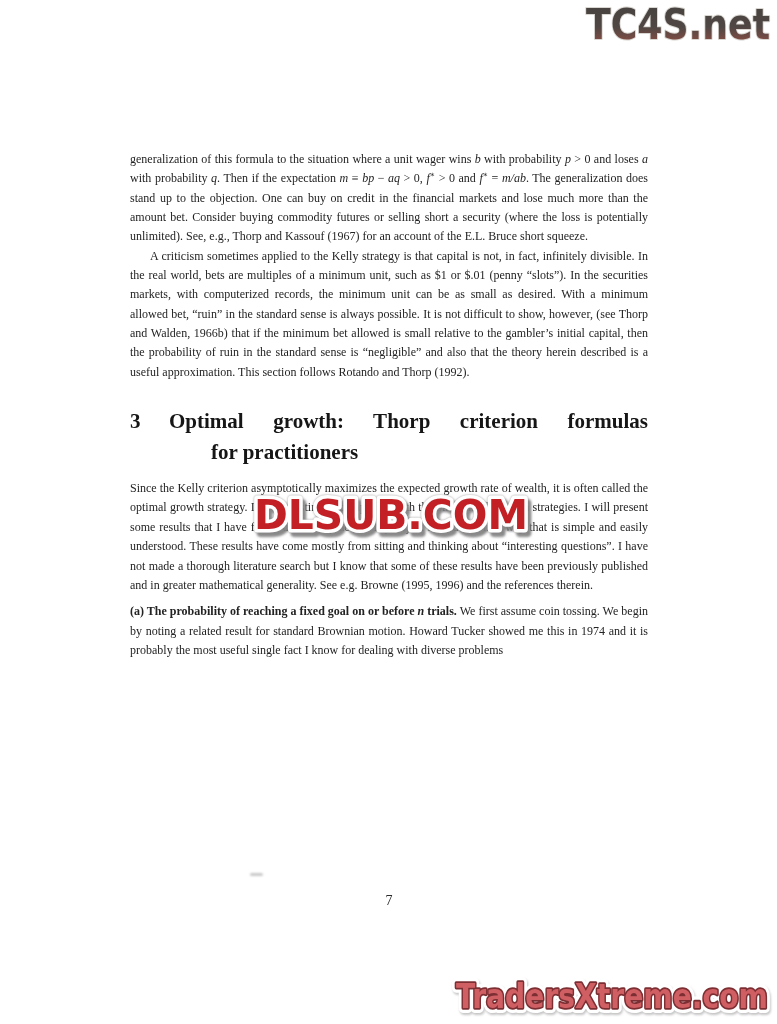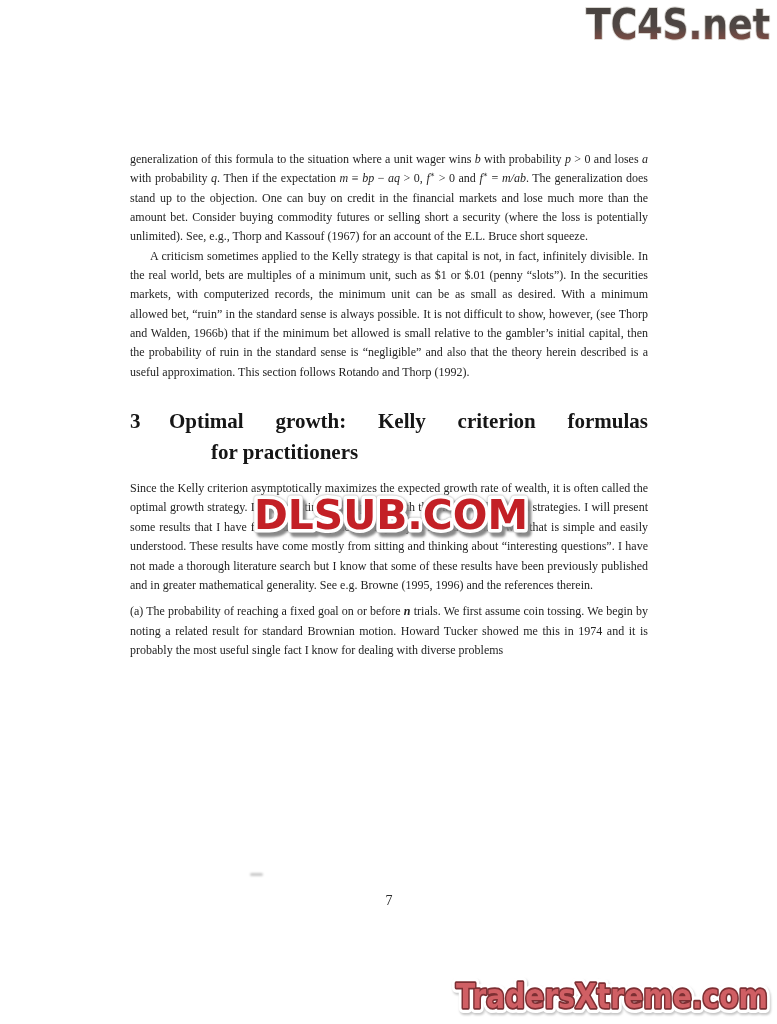--- a/index.html
+++ b/index.html
@@ -20,21 +20,21 @@
   }
   .content p {
     margin: 0;
     font-size: 12px;
     line-height: 19.35px;
     text-align: justify;
   }
   .indent { text-indent: 20px; }
   .seg-r  { font-style: normal; }
   .seg-i  { font-style: italic; }
-  .seg-b  { font-weight: normal; }
+  .seg-b  { font-weight: bold; }
   .seg-bi { font-weight: bold; font-style: italic; }
   .seg-sup { vertical-align: super; font-size: 0.65em; line-height: 0; }
   .heading {
     display: flex;
     margin: 24px 0 11px 0;
     font-size: 21px;
     line-height: 31px;
     font-weight: bold;
     color: #161616;
     text-align: left;
@@ -98,21 +98,21 @@
     <text x="96" y="37" text-anchor="middle" font-size="42" textLength="184" lengthAdjust="spacingAndGlyphs" paint-order="stroke" stroke-width="2" stroke-linejoin="round" fill="url(#tcgrad)" stroke="#d8d5d0">TC4S.net</text>
   </svg>
 
   <div class="content">
     <p><span class="seg-r">generalization of this formula to the situation where a unit wager wins </span><span class="seg-i">b</span><span class="seg-r"> with probability </span><span class="seg-i">p</span><span class="seg-r"> &gt; 0 and loses </span><span class="seg-i">a</span><span class="seg-r"> with probability </span><span class="seg-i">q</span><span class="seg-r">. Then if the expectation </span><span class="seg-i">m</span><span class="seg-r"> ≡ </span><span class="seg-i">bp</span><span class="seg-r"> − </span><span class="seg-i">aq</span><span class="seg-r"> &gt; 0, </span><span class="seg-i">f</span><span class="seg-sup">∗</span><span class="seg-r"> &gt; 0 and </span><span class="seg-i">f</span><span class="seg-sup">∗</span><span class="seg-r"> = </span><span class="seg-i">m/ab</span><span class="seg-r">. The generalization does stand up to the objection. One can buy on credit in the financial markets and lose much more than the amount bet. Consider buying commodity futures or selling short a security (where the loss is potentially unlimited). See, e.g., Thorp and Kassouf (1967) for an account of the E.L. Bruce short squeeze.</span></p>
     <p class="indent">A criticism sometimes applied to the Kelly strategy is that capital is not, in fact, infinitely divisible. In the real world, bets are multiples of a minimum unit, such as $1 or $.01 (penny “slots”). In the securities markets, with computerized records, the minimum unit can be as small as desired. With a minimum allowed bet, “ruin” in the standard sense is always possible. It is not difficult to show, however, (see Thorp and Walden, 1966b) that if the minimum bet allowed is small relative to the gambler’s initial capital, then the probability of ruin in the standard sense is “negligible” and also that the theory herein described is a useful approximation. This section follows Rotando and Thorp (1992).</p>
 
     <h2 class="heading">
       <span class="hnum">3</span>
       <span class="htitle">
-        <span class="hline1">Optimal growth: Kelly criterion formulas</span>
+        <span class="hline1">Optimal growth: Thorp criterion formulas</span>
         <span class="hline2">for practitioners</span>
       </span>
     </h2>
 
     <p class="para-since">Since the Kelly criterion asymptotically maximizes the expected growth rate of wealth, it is often called the optimal growth strategy. It is interesting to compare it with the other fixed fraction strategies. I will present some results that I have found useful in practice. My object is to do so in a way that is simple and easily understood. These results have come mostly from sitting and thinking about “interesting questions”. I have not made a thorough literature search but I know that some of these results have been previously published and in greater mathematical generality. See e.g. Browne (1995, 1996) and the references therein.</p>
     <p class="para-a"><span class="seg-b">(a) The probability of reaching a fixed goal on or before </span><span class="seg-bi">n</span><span class="seg-b"> trials.</span><span class="seg-r"> We first assume coin tossing. We begin by noting a related result for standard Brownian motion. Howard Tucker showed me this in 1974 and it is probably the most useful single fact I know for dealing with diverse problems</span></p>
   </div>
 
   <svg class="wm-mid" width="292" height="52" viewBox="0 0 292 52">
     <text x="146" y="40" text-anchor="middle" font-size="40" textLength="274" lengthAdjust="spacingAndGlyphs" paint-order="stroke" stroke-width="7" stroke-linejoin="round" fill="#c32026" stroke="#ffffff">DLSUB.COM</text>

